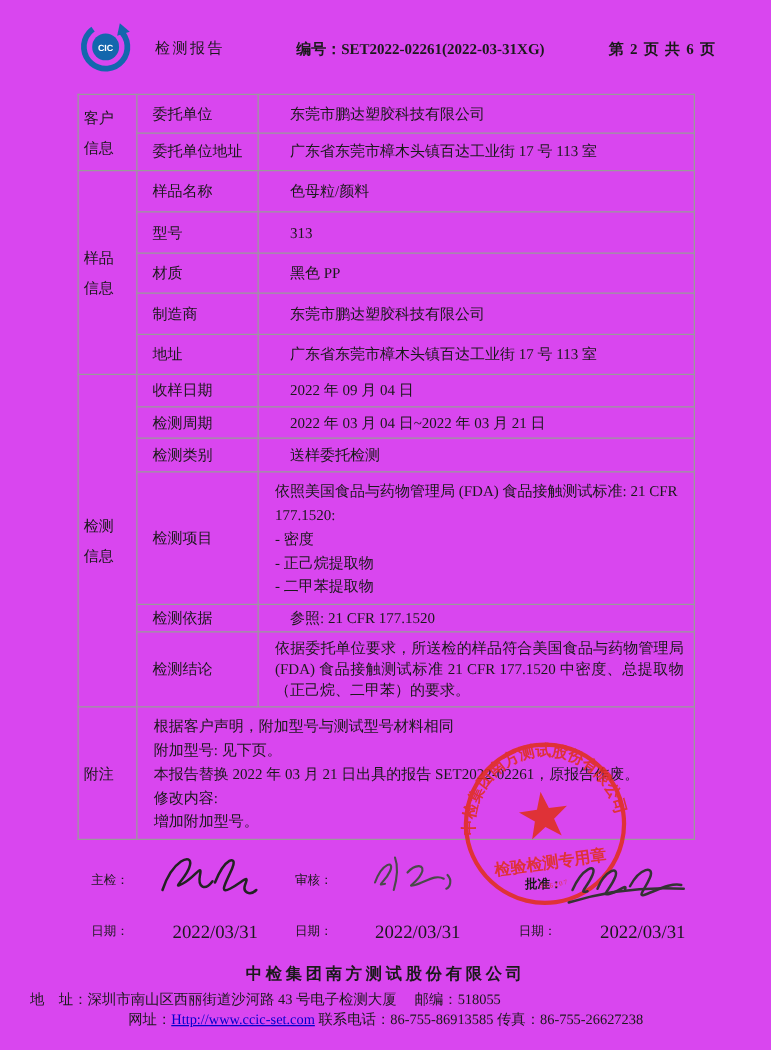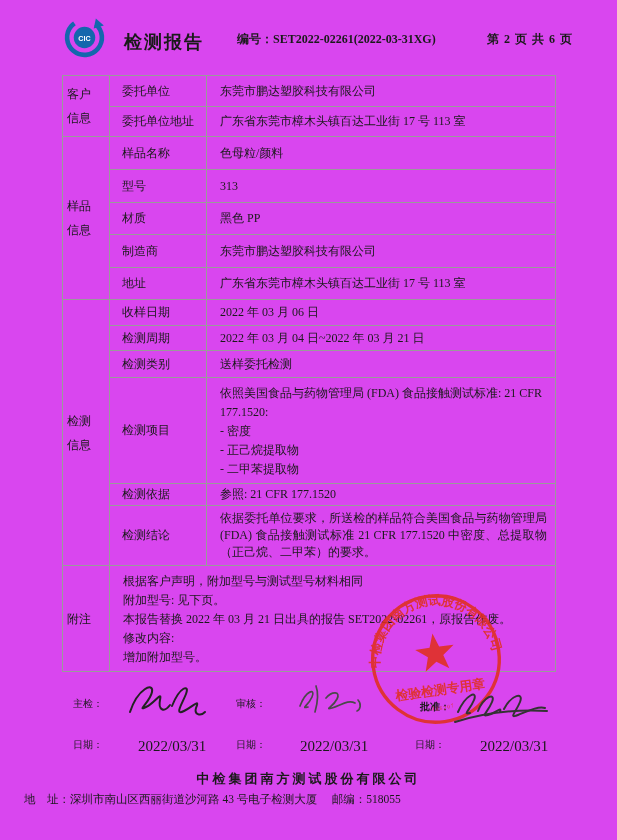--- a/index.html
+++ b/index.html
@@ -3,38 +3,38 @@
 <meta charset="utf-8">
 <style>
   html,body{margin:0;padding:0;background:#fff;}
   .page{
     position:relative;width:617px;height:840px;background:#d946ef;
     font-family:"Liberation Serif","DejaVu Serif",serif;color:#1a1a1a;
     overflow:hidden;
   }
   .abs{position:absolute;}
   
-  .hdr-title{left:124px;top:30px;font-size:18px;font-weight:bold;letter-spacing:2px;}
+  .hdr-title{left:124px;top:30px;font-size:12px;font-weight:normal;letter-spacing:2px;}
   .hdr-no{left:237px;top:31px;font-size:12px;font-weight:bold;}
   .hdr-page{left:487px;top:31px;font-size:12px;font-weight:bold;letter-spacing:1px;}
   
   table.report{
     position:absolute;left:62px;top:75px;width:494px;
     border-collapse:collapse;table-layout:fixed;
   }
   table.report td{
     border:1px solid #9a9a9a;font-size:12px;vertical-align:middle;
     overflow:hidden;
   }
   td.sec{
     text-align:left;white-space:pre-line;line-height:24px;
     font-size:12px;padding:0 4px;
   }
   td.fld{padding:2px 4px 2px 12px;}
-  td.val{padding:2px 6px 2px 13px;}
+  td.val{padding:2px 6px 2px 25px;}
   td.ml{white-space:pre-line;line-height:19px;vertical-align:top;padding:6px 12px 4px 13px;}
   td.concl{white-space:normal;line-height:17px;vertical-align:middle;padding:4px 8px 4px 13px;text-align:justify;}
   
   .sig-label{font-size:10px;}
   .date-val{font-size:15px;}
   .sigsvg{position:absolute;z-index:2;}
   
   .stamp{position:absolute;left:368px;top:591px;width:136px;height:136px;
          transform:rotate(-8deg);opacity:0.88;z-index:5;pointer-events:none;}
   
@@ -97,21 +97,21 @@
     </tr>
     <tr style="height:32px">
       <td class="fld">地址</td>
       <td class="val">广东省东莞市樟木头镇百达工业街 17 号 113 室</td>
     </tr>
 
     <tr style="height:26px">
       <td class="sec" rowspan="6">检测
 信息</td>
       <td class="fld">收样日期</td>
-      <td class="val">2022 年 03 月 06 日</td>
+      <td class="val">2022 年 09 月 04 日</td>
     </tr>
     <tr style="height:25px">
       <td class="fld">检测周期</td>
       <td class="val">2022 年 03 月 04 日~2022 年 03 月 21 日</td>
     </tr>
     <tr style="height:27px">
       <td class="fld">检测类别</td>
       <td class="val">送样委托检测</td>
     </tr>
     <tr style="height:97px">
@@ -177,14 +177,18 @@
     </text>
     <polygon fill="#e0301e" points="100,62 107.1,82.3 128.5,82.7 111.4,95.7 117.6,116.3 100,104 82.4,116.3 88.6,95.7 71.5,82.7 92.9,82.3"></polygon>
     <text x="100" y="152" text-anchor="middle" font-size="19" font-weight="bold" fill="#e0301e" font-family="Liberation Serif, serif">检验检测专用章</text>
     <text font-size="8" fill="#e0301e" font-family="Liberation Serif, serif">
       <textPath href="#arcBot" startOffset="50%" text-anchor="middle">3 2 6 2 0 7</textPath>
     </text>
   </svg>
 
   <div class="abs foot-company">中检集团南方测试股份有限公司</div>
   <div class="abs foot-addr">地　址：深圳市南山区西丽街道沙河路 43 号电子检测大厦　 邮编：518055</div>
+  <div class="abs foot-web">
+    <span>网址：</span><a class="weblink">Http://www.ccic-set.com</a>
+    <span>联系电话：86-755-86913585 传真：86-755-26627238</span>
+  </div>
 
 </div>
 
 </body></html>

